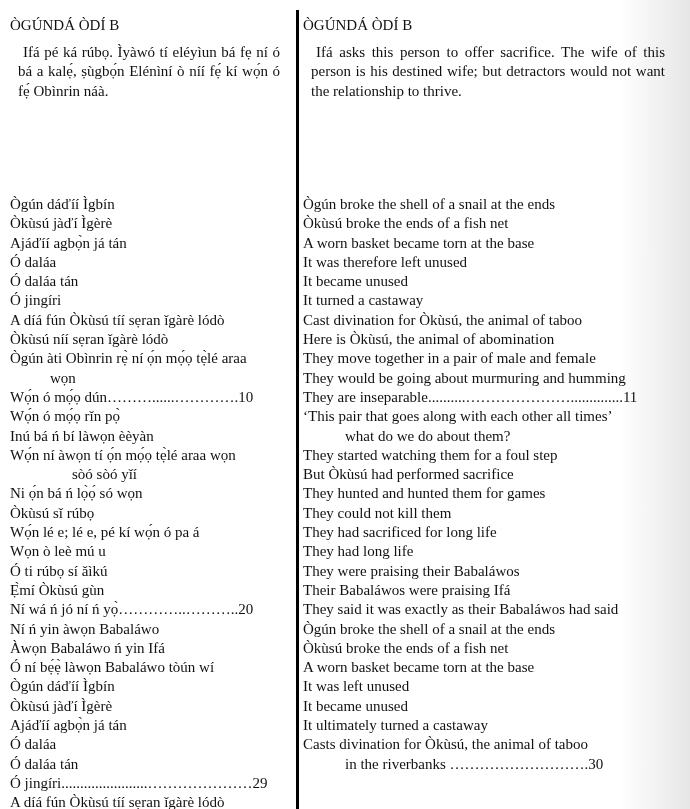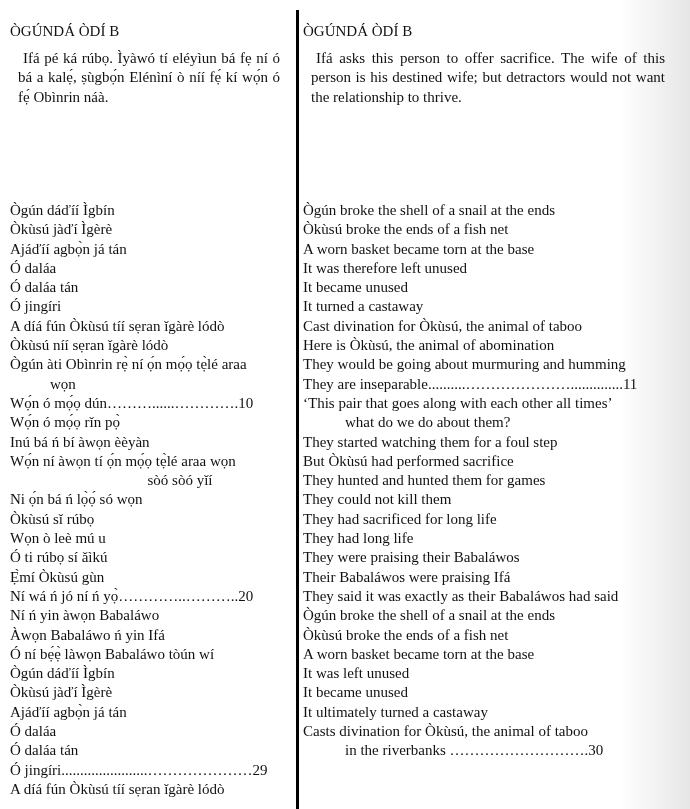--- a/index.html
+++ b/index.html
@@ -27,21 +27,21 @@
     .divider {
       position: absolute;
       left: 296px;
       top: 10px;
       width: 3px;
       height: 799px;
       background: #000000;
     }
     .col {
       position: absolute;
-      top: 22px;
+      top: 16px;
       font-size: 15px;
       line-height: 19.3px;
     }
     .col-left {
       left: 10px;
       width: 278px;
     }
     .col-right {
       left: 303px;
       width: 370px;
@@ -69,21 +69,20 @@
       white-space: nowrap;
     }
     .line.indent {
       padding-left: 40px;
     }
     .col-right .line.indent {
       padding-left: 42px;
     }
     .col-left .line.indent2 {
       padding-left: 62px;
-      text-align: center;
     }
   </style>
 </head>
 <body>
 
 <div class="edge-shade"></div>
 <div class="divider"></div>
 
 <div class="col col-left">
   <div class="heading">ÒGÚNDÁ ÒDÍ   B</div>
@@ -94,25 +93,26 @@
       <div class="line">Ajáďíí agbọ̀n já tán</div>
       <div class="line">Ó daláa</div>
       <div class="line">Ó daláa tán</div>
       <div class="line">Ó jingíri</div>
       <div class="line">A díá fún Òkùsú tíí sẹran ǐgàrè lódò</div>
       <div class="line">Òkùsú níí sẹran ǐgàrè lódò</div>
       <div class="line">Ògún àti Obìnrin rẹ̀ ní ọ́n mọ́ọ  tẹ̀lé araa</div>
       <div class="line indent">wọn</div>
       <div class="line">Wọ́n ó mọ́ọ  dún………......………….10</div>
       <div class="line">Wọ́n ó mọ́ọ rǐn pọ̀</div>
-      <div class="line">Inú bá ń bí àwọn èèyàn</div>
+      <div class="line">Inú bá ń bí làwọn èèyàn</div>
       <div class="line">Wọ́n ní àwọn tí ọ́n mọ́ọ tẹ̀lé araa wọn</div>
       <div class="line indent indent2">sòó sòó yǐí</div>
       <div class="line">Ni ọ́n bá ń lọ̀ọ́ só wọn</div>
       <div class="line">Òkùsú sǐ rúbọ</div>
+      <div class="line">Wọ́n lé e; lé e, pé kí wọ́n ó pa á</div>
       <div class="line">Wọn ò leè mú u</div>
       <div class="line">Ó ti rúbọ sí ǎìkú</div>
       <div class="line">Ẹ̀mí Òkùsú gùn</div>
       <div class="line">Ní wá ń jó ní ń yọ̀…………..………..20</div>
       <div class="line">Ní ń yin àwọn Babaláwo</div>
       <div class="line">Àwọn Babaláwo ń yin Ifá</div>
       <div class="line">Ó ní bẹ́ẹ̀ làwọn Babaláwo tòún wí</div>
       <div class="line">Ògún dáďíí Ìgbín</div>
       <div class="line">Òkùsú jàďí Ìgèrè</div>
       <div class="line">Ajáďíí agbọ̀n já tán</div>
@@ -128,20 +128,21 @@
   <p class="intro">Ifá asks this person to offer sacrifice. The wife of this person is his destined wife; but detractors would not want the relationship to thrive.</p>
   <div class="verses">
       <div class="line">Ògún broke the shell of a snail at the ends</div>
       <div class="line">Òkùsú broke the ends of a fish net</div>
       <div class="line">A worn basket became torn at the base</div>
       <div class="line">It was therefore left unused</div>
       <div class="line">It became unused</div>
       <div class="line">It turned a castaway</div>
       <div class="line">Cast divination for Òkùsú, the animal of taboo</div>
       <div class="line">Here is Òkùsú, the animal of abomination</div>
+      <div class="line">They move together in a pair of male and female</div>
       <div class="line">They would be going about murmuring and humming</div>
       <div class="line">They are inseparable..........…………………..............11</div>
       <div class="line">‘This pair that goes along with each other all times’</div>
       <div class="line indent">what do we do about them?</div>
       <div class="line">They started watching them for a foul step</div>
       <div class="line">But Òkùsú had performed sacrifice</div>
       <div class="line">They hunted and hunted them for games</div>
       <div class="line">They could not kill them</div>
       <div class="line">They had sacrificed for long life</div>
       <div class="line">They had long life</div>

